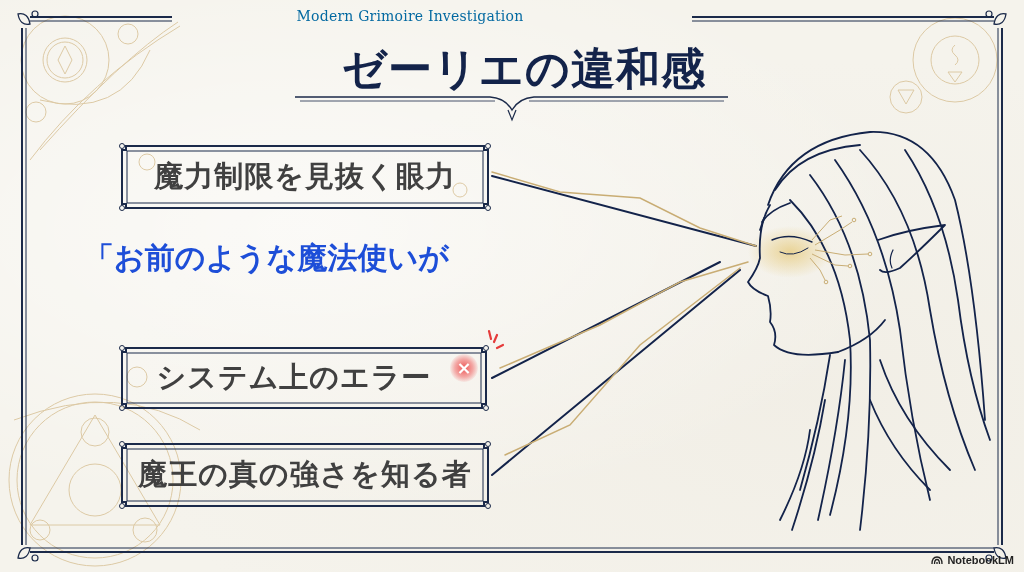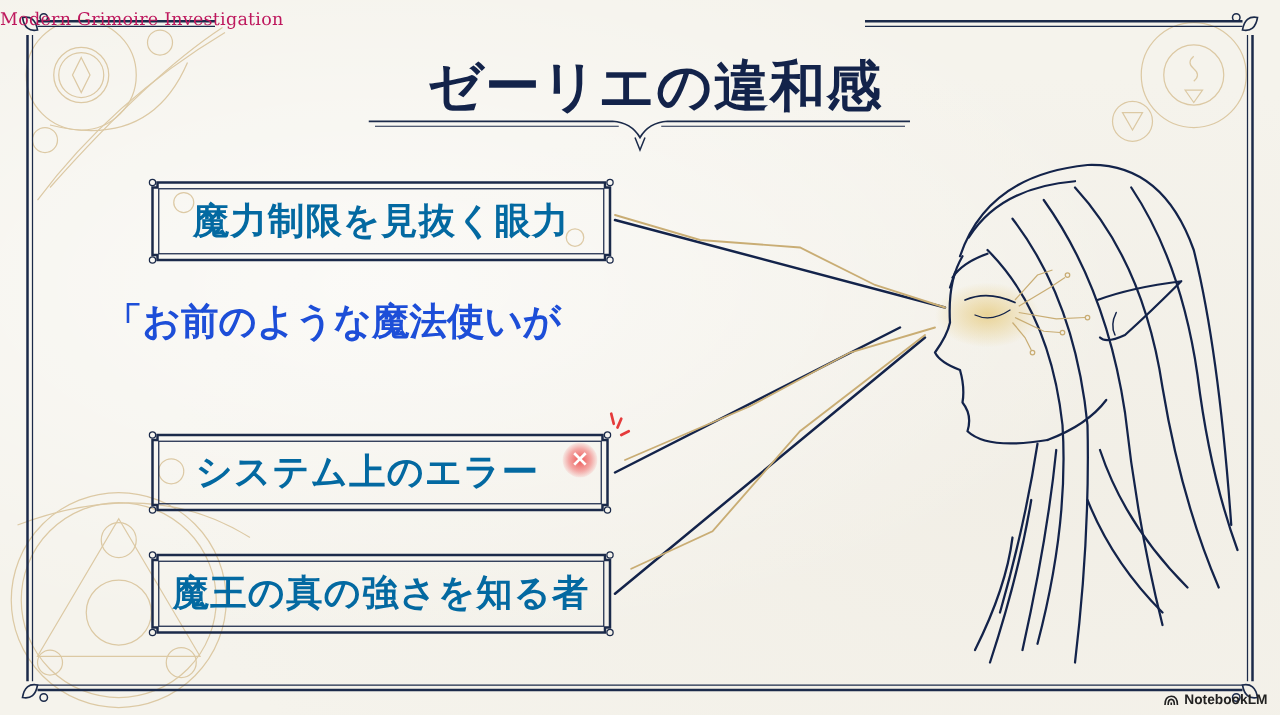--- a/index.html
+++ b/index.html
@@ -14,42 +14,42 @@
       position: absolute; inset: 0;
       background:
         radial-gradient(ellipse at 30% 40%, rgba(255,255,255,0.6), rgba(246,244,238,0) 60%),
         radial-gradient(ellipse at 80% 70%, rgba(238,234,224,0.5), rgba(246,244,238,0) 60%),
         #f5f3ec;
     }
     svg.layer { position: absolute; left: 0; top: 0; width: 1024px; height: 572px; }
 
     .subtitle {
       position: absolute; left: 0; width: 820px; top: 8px;
-      text-align: left;
+      text-align: center;
       font-family: "DejaVu Serif", serif;
-      font-size: 14px; color: #be185d; letter-spacing: 0.2px;
+      font-size: 14px; color: #0369a1; letter-spacing: 0.2px;
     }
     .title {
       position: absolute; left: 12px; width: 1024px; top: 40px;
       text-align: center;
       font-family: "DejaVu Serif", serif;
       font-weight: bold;
       font-size: 44px; color: #13234a; letter-spacing: 1px;
     }
 
     .label-box {
       position: absolute;
       height: 70px;
       display: flex; align-items: center; justify-content: center;
     }
     .label-box .txt {
       position: relative;
       font-family: Liberation Sans, sans-serif;
       font-weight: bold;
-      font-size: 29px; color: #0369a1; letter-spacing: 1px;
+      font-size: 29px; color: #404040; letter-spacing: 1px;
       white-space: nowrap;
     }
 
     .quote {
       position: absolute; left: 84px; top: 236px;
       font-family: "DejaVu Serif", serif;
       font-weight: bold;
       font-size: 30px; line-height: 44px; color: #1d4ed8;
       white-space: nowrap;
     }

